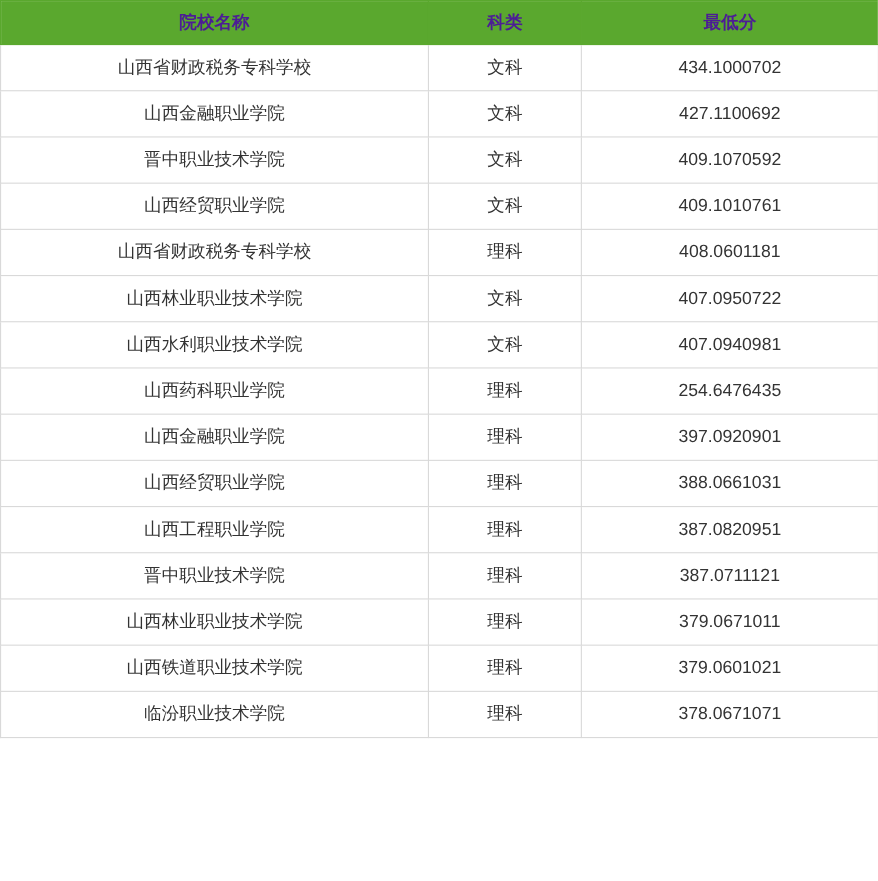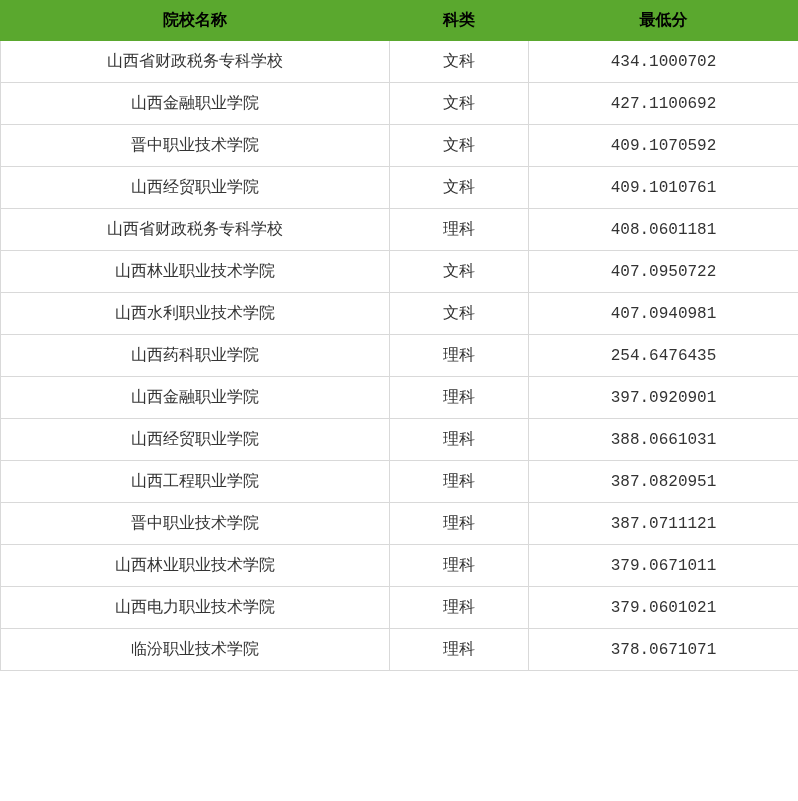--- a/index.html
+++ b/index.html
@@ -22,29 +22,28 @@
   table.score-table td {
     border: 1px solid #d9d9d9;
     text-align: center;
     vertical-align: middle;
     font-size: 16px;
     color: #333333;
     padding: 0;
   }
   table.score-table thead th {
     background: #5aa82e;
-    color: #000000;
+    color: #4c1d95;
     font-weight: bold;
     height: 39px;
     border: 1px solid #5aa82e;
     font-size: 16px;
   }
   table.score-table tbody tr {
     height: 41px;
-    font-family: Liberation Mono, monospace;
   }
   table.score-table tbody td {
     height: 41px;
     background: #ffffff;
   }
   col.col-name { width: 389px; }
   col.col-type { width: 139px; }
   col.col-score { width: 270px; }
   .cell-name { font-size: 16px; }
   .cell-type { font-size: 16px; }
@@ -126,21 +125,21 @@
         <td class="cell-name">晋中职业技术学院</td>
         <td class="cell-type">理科</td>
         <td class="cell-score">387.0711121</td>
       </tr>
       <tr>
         <td class="cell-name">山西林业职业技术学院</td>
         <td class="cell-type">理科</td>
         <td class="cell-score">379.0671011</td>
       </tr>
       <tr>
-        <td class="cell-name">山西电力职业技术学院</td>
+        <td class="cell-name">山西铁道职业技术学院</td>
         <td class="cell-type">理科</td>
         <td class="cell-score">379.0601021</td>
       </tr>
       <tr>
         <td class="cell-name">临汾职业技术学院</td>
         <td class="cell-type">理科</td>
         <td class="cell-score">378.0671071</td>
       </tr>
     </tbody>
 </table>

